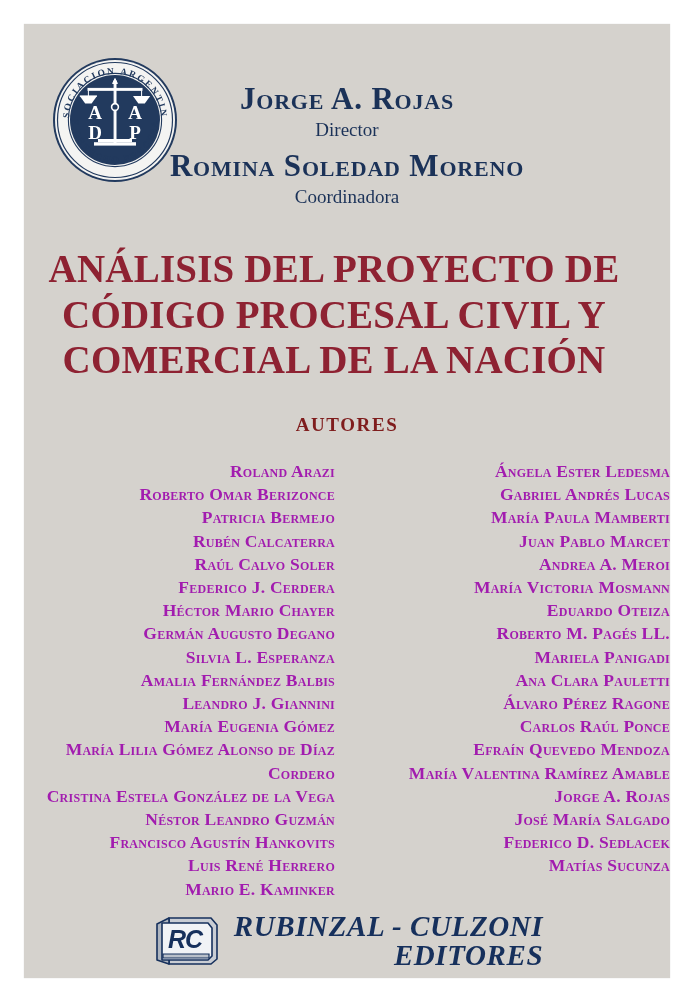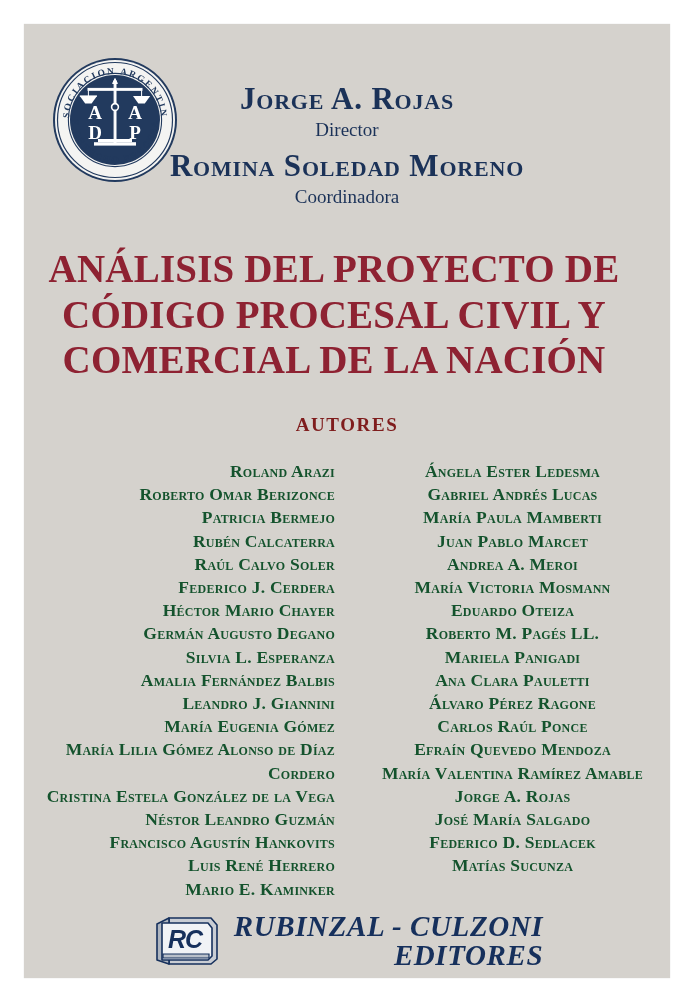--- a/index.html
+++ b/index.html
@@ -115,25 +115,25 @@
     box-sizing: border-box;
   }
   .col-left {
     width: 331px;
     padding-right: 20px;
     text-align: right;
   }
   .col-right {
     width: 315px;
     padding-left: 0px;
-    text-align: center;
+    text-align: right;
   }
   .author {
     display: block;
-    color: #14532d;
+    color: #a21caf;
     font-family: "Liberation Serif", serif;
     font-weight: bold;
     font-variant: small-caps;
     font-size: 17.5px;
     line-height: 23.2px;
     letter-spacing: 0.25px;
     white-space: nowrap;
   }
   .author.wrap { white-space: normal; }
 

